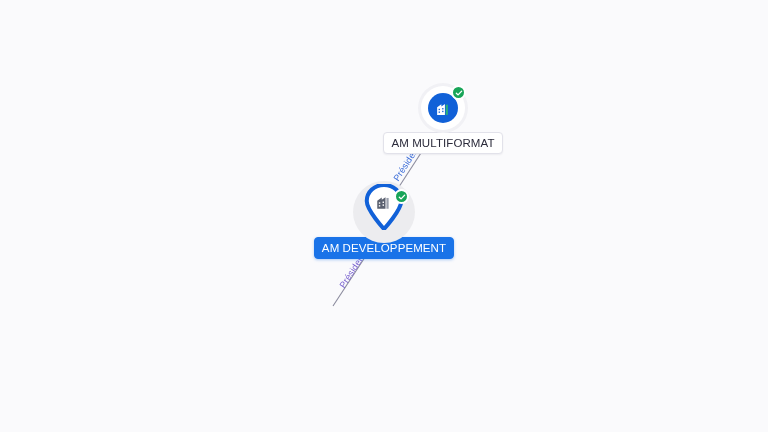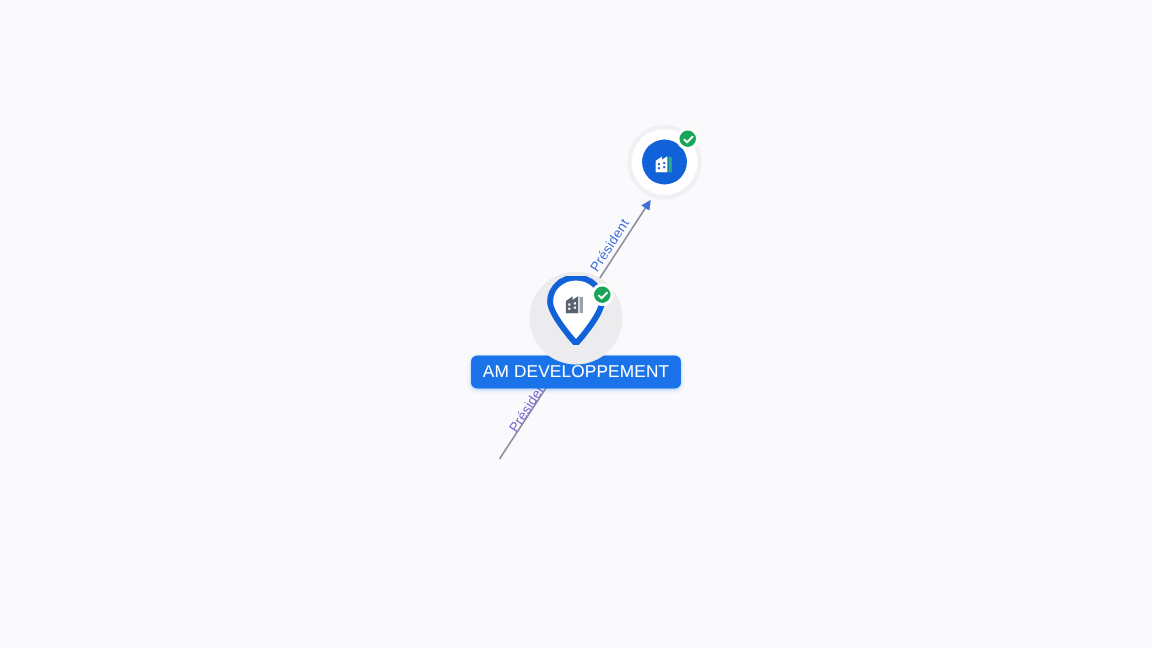--- a/index.html
+++ b/index.html
@@ -174,20 +174,21 @@
             </svg>
           </span>
         </div>
         <div class="badge" style="right:-1px; top:-1px;">
           <svg width="8" height="8" viewBox="0 0 12 12">
             <path d="M2 6.3 L4.6 8.8 L10 3.2" stroke="#ffffff" stroke-width="2" fill="none" stroke-linecap="round" stroke-linejoin="round"></path>
           </svg>
         </div>
       </div>
     </div>
+    <div class="node-label label-plain">AM MULTIFORMAT</div>
   </div>
 
   <div class="node" style="left:315px; top:181px; width:138px;">
     <div class="halo">
       <div class="pin-wrap">
         <div class="pin">
           <svg width="46" height="46" viewBox="0 0 46 48">
             <path d="M23 47 C23 47 5 27.5 5 17.8 C5 8.3 13.1 1 23 1
                      C32.9 1 41 8.3 41 17.8 C41 27.5 23 47 23 47 Z" fill="#ffffff" stroke="#1161d8" stroke-width="4.2"></path>
             <circle cx="23" cy="18" r="12.5" fill="#ffffff"></circle>

